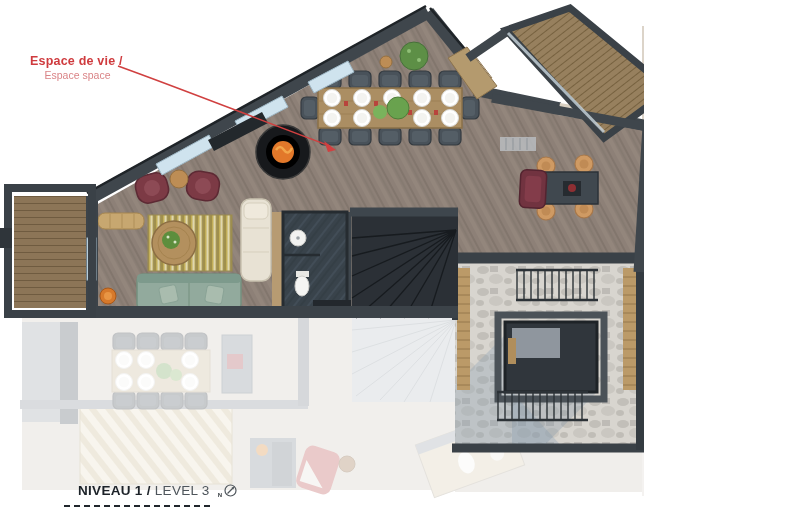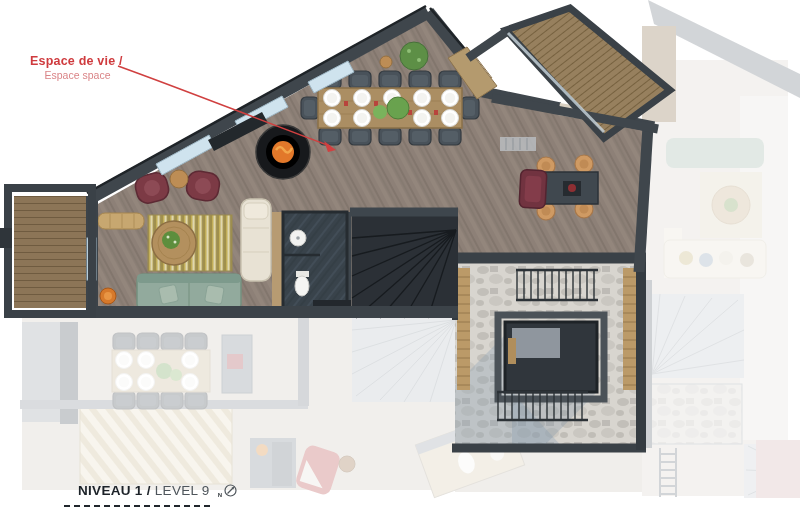--- a/index.html
+++ b/index.html
@@ -1,16 +1,16 @@
 <!DOCTYPE html>
 <html><head>
 <meta charset="utf-8">
 <style>
   html,body{margin:0;padding:0;background:#fff;}
-  #stage{position:relative;width:800px;height:517px;background:#ffffff;overflow:hidden;
+  #stage{position:relative;width:644px;height:517px;background:#ffffff;overflow:hidden;
          font-family:"Liberation Sans", sans-serif;}
   #plan-svg{position:absolute;left:0;top:0;}
   .annotation{position:absolute;left:30px;top:54px;width:95px;color:#cf3b3e;}
   .annotation .t1{font-size:12.5px;font-weight:bold;letter-spacing:.2px;white-space:nowrap;}
   .annotation .t2{font-size:10.5px;color:#da8487;text-align:center;margin-top:1px;}
   .level-label{position:absolute;left:78px;top:483px;white-space:nowrap;display:flex;align-items:center;gap:4px;}
   .level-label .fr{font-size:13.5px;font-weight:bold;color:#1c2228;letter-spacing:.3px;}
   .level-label .en{font-size:13.5px;color:#4e555b;letter-spacing:.3px;}
   .north{display:inline-flex;align-items:flex-end;margin-left:4px;}
   .north .n{font-size:6px;color:#3a4045;font-weight:bold;margin-right:1px;}
@@ -334,21 +334,21 @@
   </g>
 </svg>
 
   <div class="annotation">
     <div class="t1">Espace de vie /</div>
     <div class="t2">Espace space</div>
   </div>
 
   <div class="level-label">
     <span class="fr">NIVEAU 1 /</span>
-    <span class="en">LEVEL 9</span>
+    <span class="en">LEVEL 3</span>
     <span class="north">
       <span class="n">N</span>
       <svg width="15" height="15" viewBox="0 0 15 15">
         <circle cx="7.5" cy="7.5" r="5.5" fill="none" stroke="#4e555b" stroke-width="1.2"></circle>
         <line x1="4.5" y1="10.5" x2="10.5" y2="4.5" stroke="#4e555b" stroke-width="1.2"></line>
         <polygon points="11.5,3.5 8.5,4.8 10.2,6.5" fill="#4e555b"></polygon>
       </svg>
     </span>
   </div>
   <div class="dash-line"></div>

